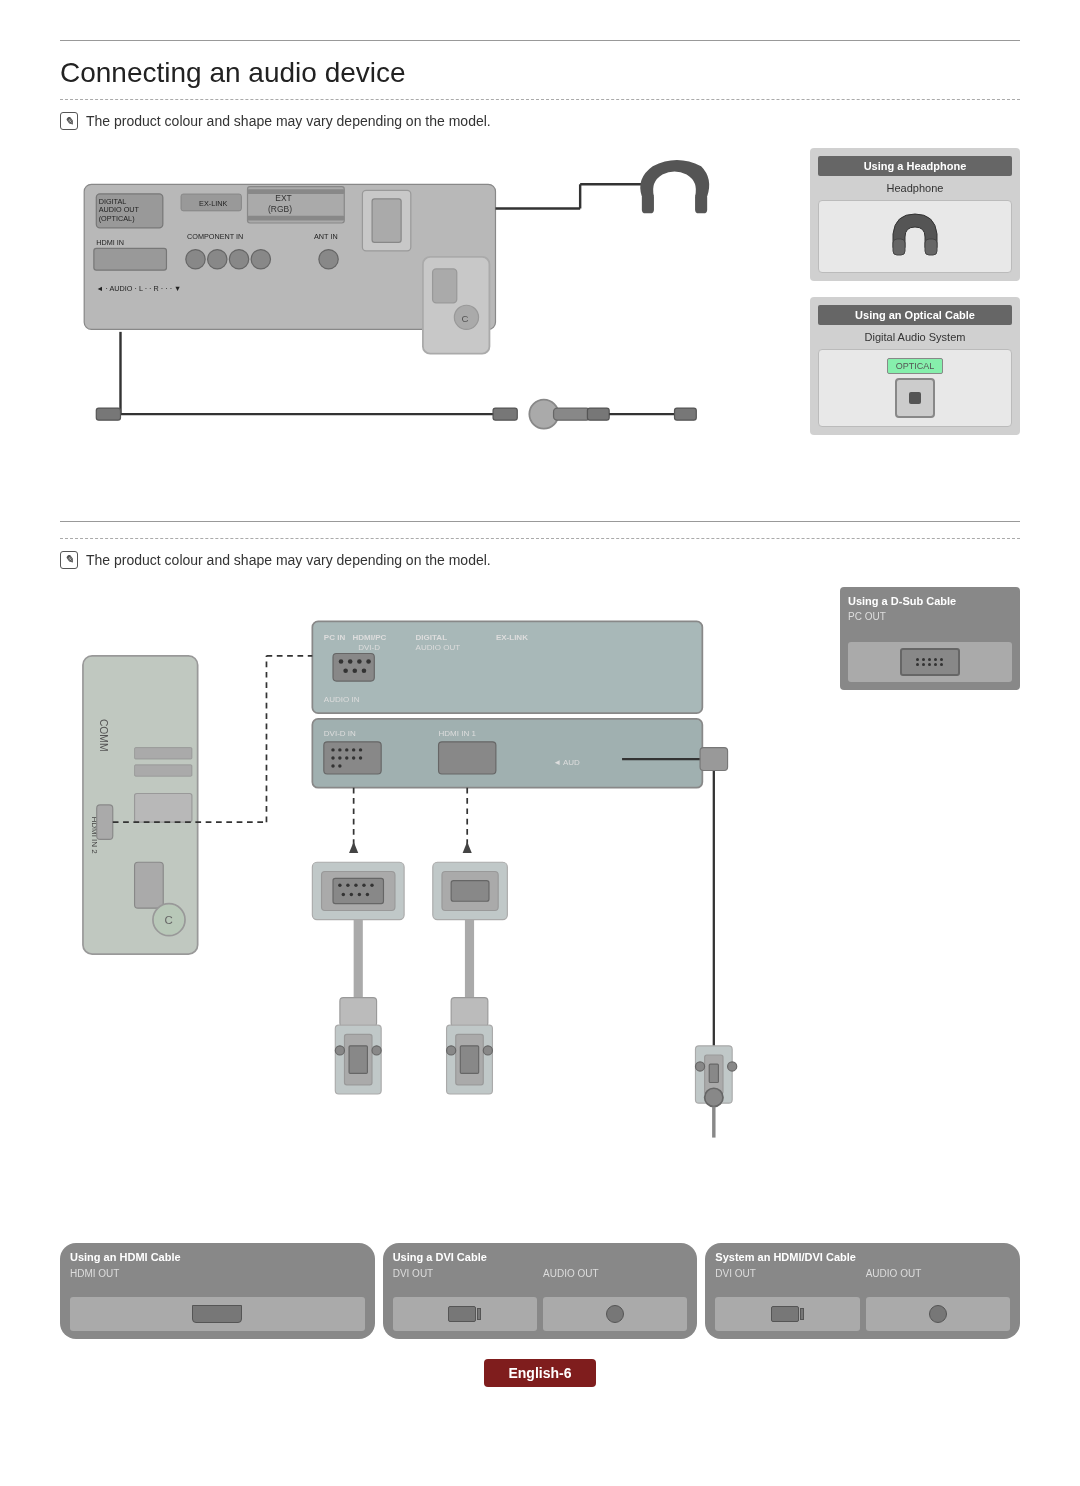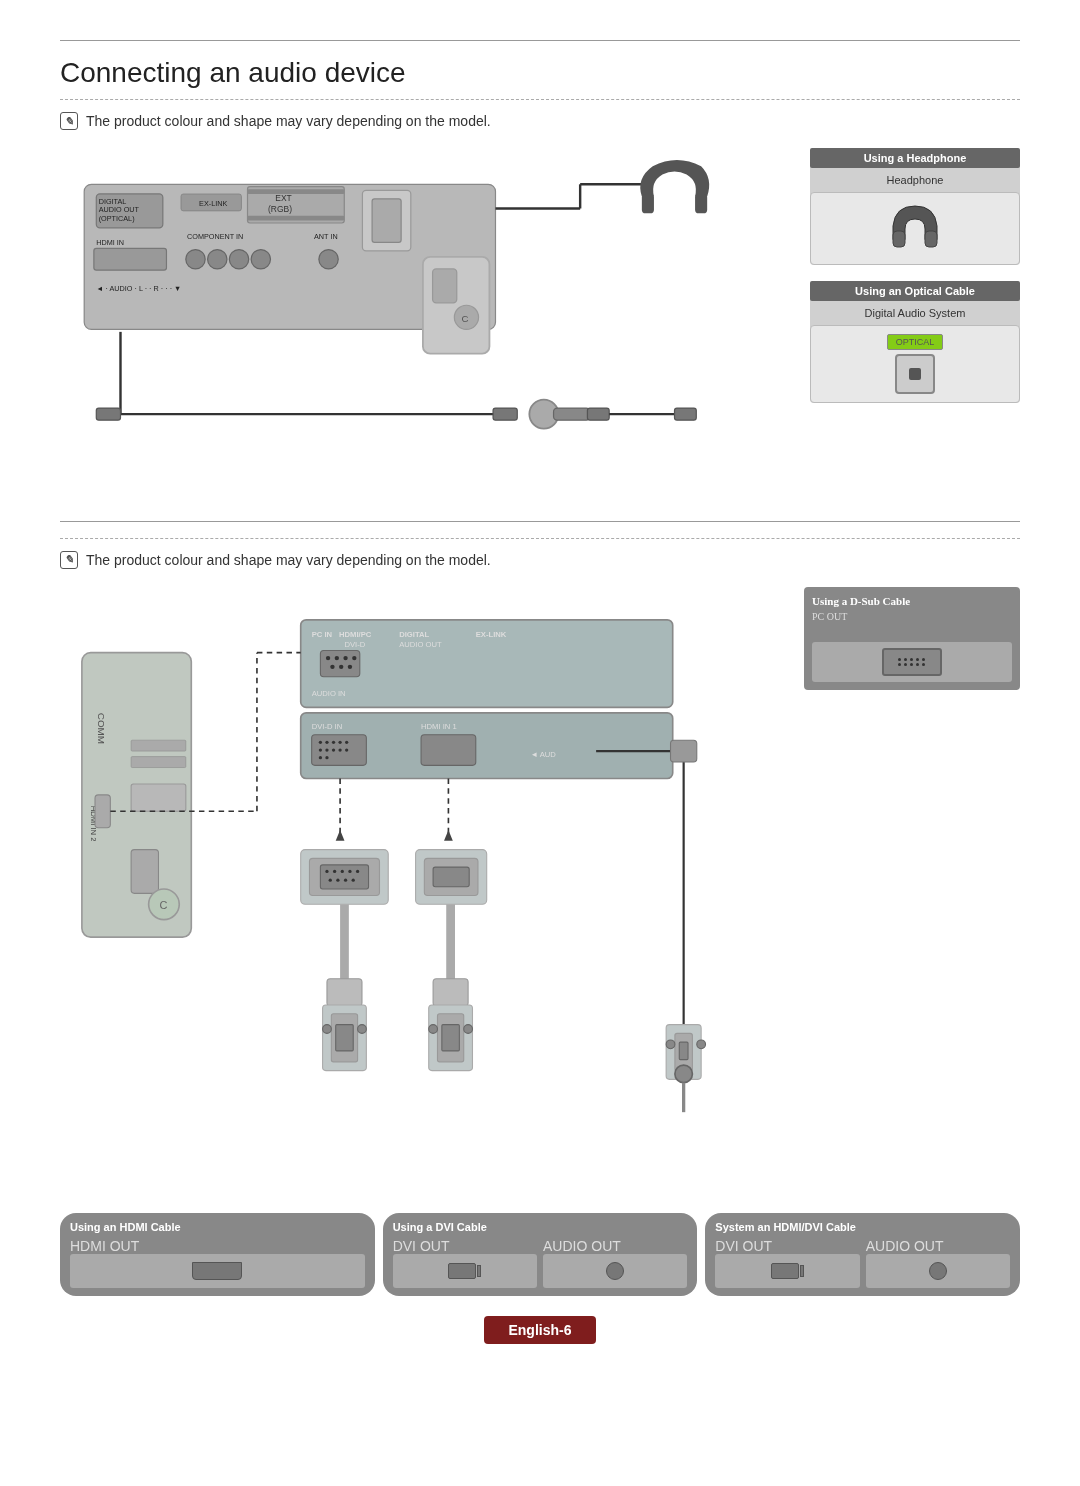--- a/index.html
+++ b/index.html
@@ -70,21 +70,21 @@
       display: flex;
       flex-direction: column;
       gap: 16px;
       width: 210px;
     }
 
     
     .side-panel {
       background: #d0d0d0;
       border-radius: 4px;
-      padding: 0;
+      padding: 8px;
     }
 
     .side-panel-header {
       background: #666;
       color: #fff;
       font-size: 11px;
       font-weight: bold;
       text-align: center;
       padding: 4px 8px;
       border-radius: 2px;
@@ -116,21 +116,21 @@
       align-items: center;
     }
 
     .optical-label-small {
       font-size: 9px;
       color: #555;
       border: 1px solid #888;
       padding: 2px 8px;
       margin-bottom: 4px;
       border-radius: 2px;
-      background: #84cc16;
+      background: #86efac;
     }
 
     .optical-port {
       width: 40px;
       height: 40px;
       border: 2px solid #888;
       border-radius: 4px;
       display: flex;
       align-items: center;
       justify-content: center;
@@ -142,25 +142,24 @@
       margin-top: 10px;
     }
 
     .pc-section-rule {
       border: none;
       border-top: 1.5px solid #999;
       margin-bottom: 16px;
     }
 
     .pc-side-panel {
-      width: 216px;
+      width: 180px;
       display: flex;
       flex-direction: column;
       gap: 10px;
-      font-family: Liberation Serif, serif;
     }
 
     
     .dsub-panel {
       background: #888;
       border-radius: 4px;
       padding: 8px;
       color: #fff;
     }
 
@@ -269,23 +268,23 @@
     .cable-panel-ports {
       display: flex;
       gap: 6px;
     }
 
     .cable-port-item {
       flex: 1;
     }
 
     .cable-port-label {
-      font-size: 14px;
+      font-size: 10px;
       color: #ddd;
-      margin-bottom: 0;
+      margin-bottom: 18px;
     }
 
     .cable-port-visual {
       background: #aaa;
       border-radius: 3px;
       height: 34px;
       display: flex;
       align-items: center;
       justify-content: center;
     }

